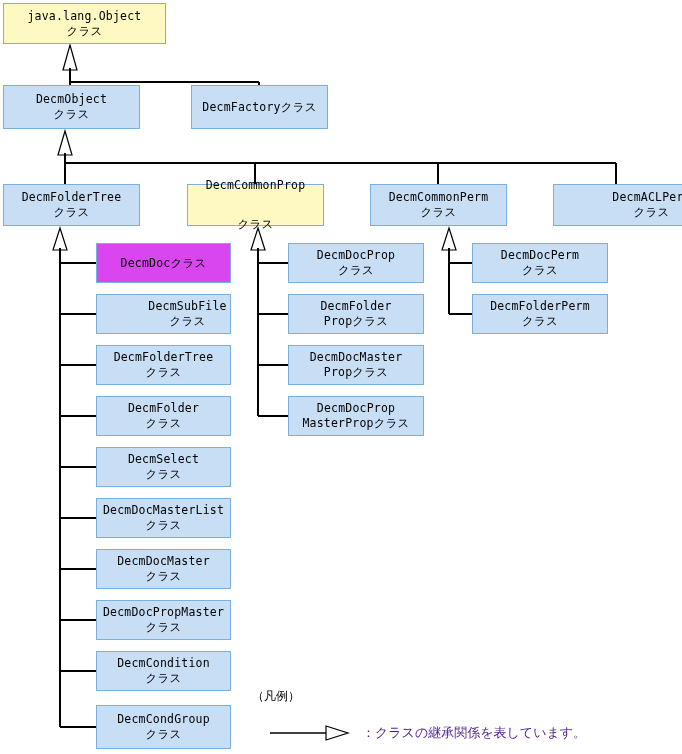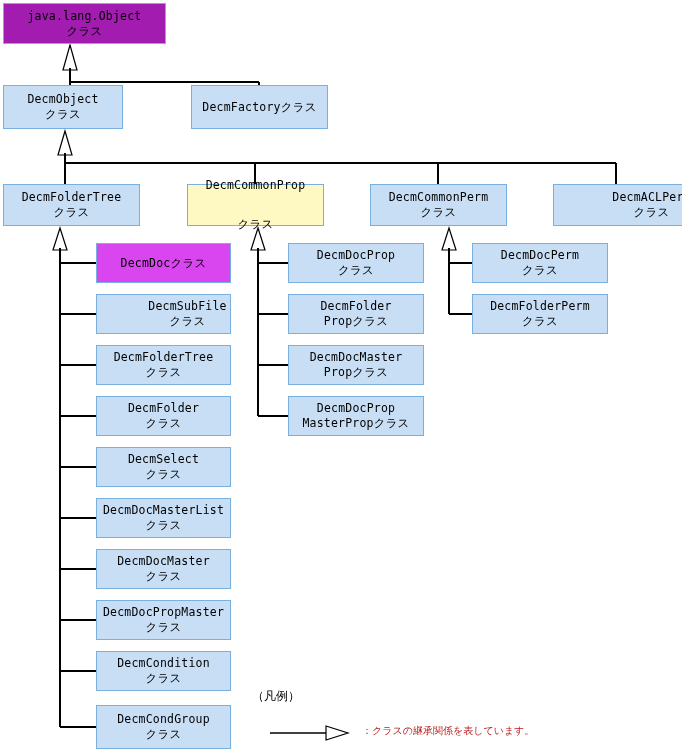--- a/index.html
+++ b/index.html
@@ -43,22 +43,22 @@
   .legend-title {
     position: absolute;
     font-family: "DejaVu Sans", "Liberation Sans", sans-serif;
     font-size: 12px;
     color: #000;
     white-space: pre;
   }
   .legend-text {
     position: absolute;
     font-family: Liberation Mono, monospace;
-    font-size: 10px;
-    color: #b91c1c;
+    font-size: 13px;
+    color: #4c1d95;
     white-space: pre;
   }
   svg.wires {
     position: absolute;
     left: 0;
     top: 0;
     width: 682px;
     height: 754px;
     pointer-events: none;
   }
@@ -124,22 +124,22 @@
     <line x1="258" y1="365" x2="288" y2="365"></line>
     <line x1="258" y1="416" x2="288" y2="416"></line>
 
     <polygon class="arrow" points="449,228 456,250 442,250"></polygon>
     <line x1="449" y1="248" x2="449" y2="314"></line>
     <line x1="449" y1="263" x2="472" y2="263"></line>
     <line x1="449" y1="314" x2="472" y2="314"></line>
   </svg>
 
   <div id="nodes-layer">
-      <div class="node" style="left: 3px; top: 3px; width: 163px; height: 41px; background: #a21caf; border-color: rgb(122, 176, 224);"><span class="ln">java.lang.Object</span><span class="ln">クラス</span></div>
-      <div class="node" style="left: 3px; top: 85px; width: 120px; height: 44px; background: rgb(200, 222, 245); border-color: rgb(122, 176, 224);"><span class="ln">DecmObject</span><span class="ln">クラス</span></div>
+      <div class="node" style="left: 3px; top: 3px; width: 163px; height: 41px; background: #fef9c3; border-color: rgb(122, 176, 224);"><span class="ln">java.lang.Object</span><span class="ln">クラス</span></div>
+      <div class="node" style="left: 3px; top: 85px; width: 137px; height: 44px; background: rgb(200, 222, 245); border-color: rgb(122, 176, 224);"><span class="ln">DecmObject</span><span class="ln">クラス</span></div>
       <div class="node" style="left: 191px; top: 85px; width: 137px; height: 44px; background: rgb(200, 222, 245); border-color: rgb(122, 176, 224);"><span class="ln">DecmFactoryクラス</span></div>
       <div class="node" style="left: 3px; top: 184px; width: 137px; height: 42px; background: rgb(200, 222, 245); border-color: rgb(122, 176, 224);"><span class="ln">DecmFolderTree</span><span class="ln">クラス</span></div>
       <div class="node" style="left: 187px; top: 184px; width: 137px; height: 42px; background: #fef9c3; border-color: rgb(122, 176, 224); gap: 24px;"><span class="ln">DecmCommonProp</span><span class="ln">クラス</span></div>
       <div class="node" style="left: 370px; top: 184px; width: 137px; height: 42px; background: rgb(200, 222, 245); border-color: rgb(122, 176, 224);"><span class="ln">DecmCommonPerm</span><span class="ln">クラス</span></div>
       <div class="node" style="left: 553px; top: 184px; width: 152px; height: 42px; background: rgb(200, 222, 245); border-color: rgb(122, 176, 224); padding-left: 45px;"><span class="ln">DecmACLPerm</span><span class="ln">クラス</span></div>
       <div class="node" style="left: 96px; top: 243px; width: 135px; height: 40px; background: #d946ef; border-color: rgb(122, 176, 224);"><span class="ln">DecmDocクラス</span></div>
       <div class="node" style="left: 96px; top: 294px; width: 135px; height: 40px; background: rgb(200, 222, 245); border-color: rgb(122, 176, 224); padding-left: 48px;"><span class="ln">DecmSubFile</span><span class="ln">クラス</span></div>
       <div class="node" style="left: 96px; top: 345px; width: 135px; height: 40px; background: rgb(200, 222, 245); border-color: rgb(122, 176, 224);"><span class="ln">DecmFolderTree</span><span class="ln">クラス</span></div>
       <div class="node" style="left: 96px; top: 396px; width: 135px; height: 40px; background: rgb(200, 222, 245); border-color: rgb(122, 176, 224);"><span class="ln">DecmFolder</span><span class="ln">クラス</span></div>
       <div class="node" style="left: 96px; top: 447px; width: 135px; height: 40px; background: rgb(200, 222, 245); border-color: rgb(122, 176, 224);"><span class="ln">DecmSelect</span><span class="ln">クラス</span></div>

